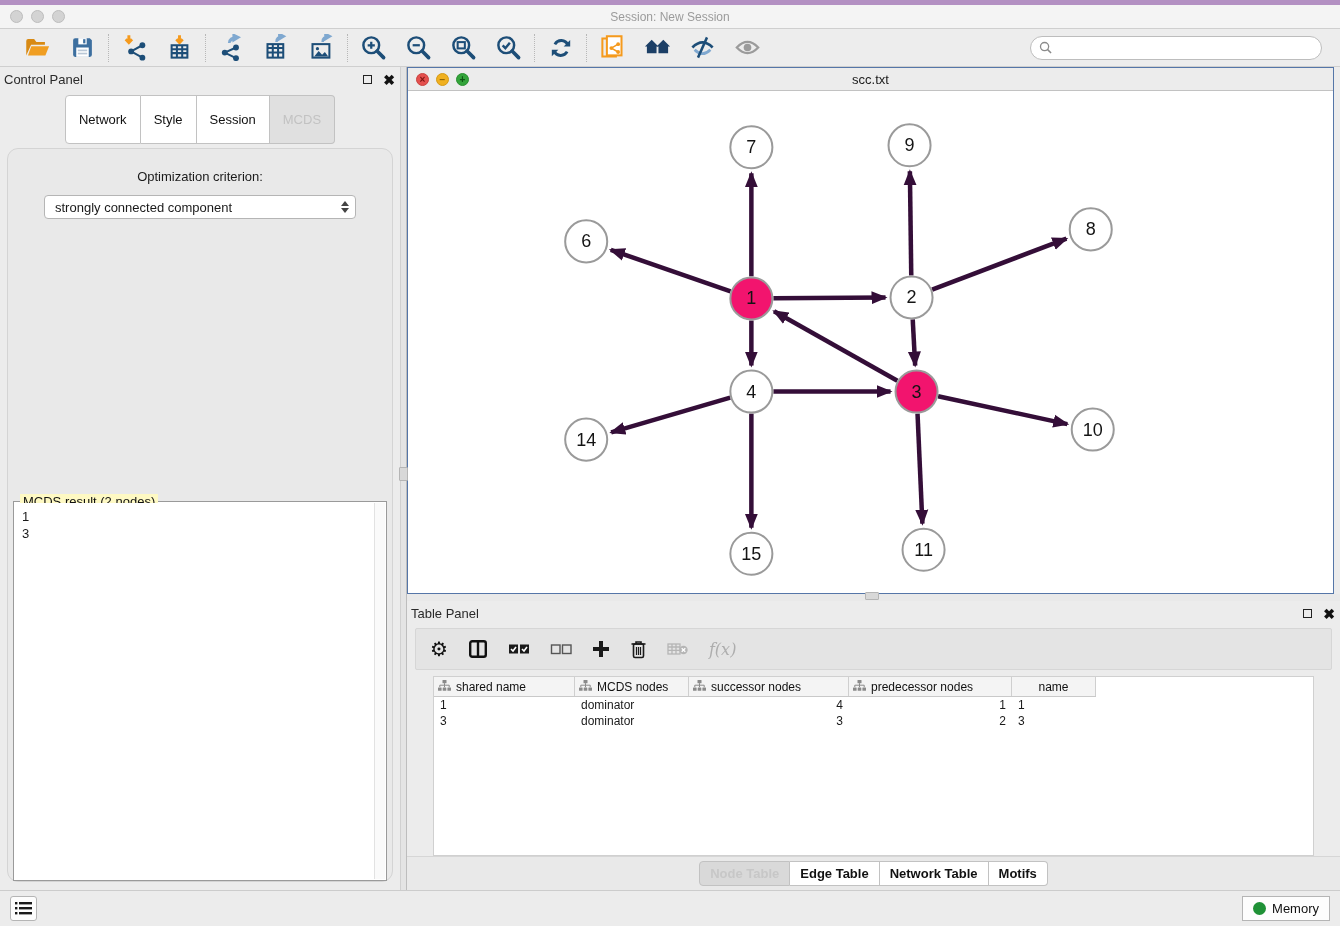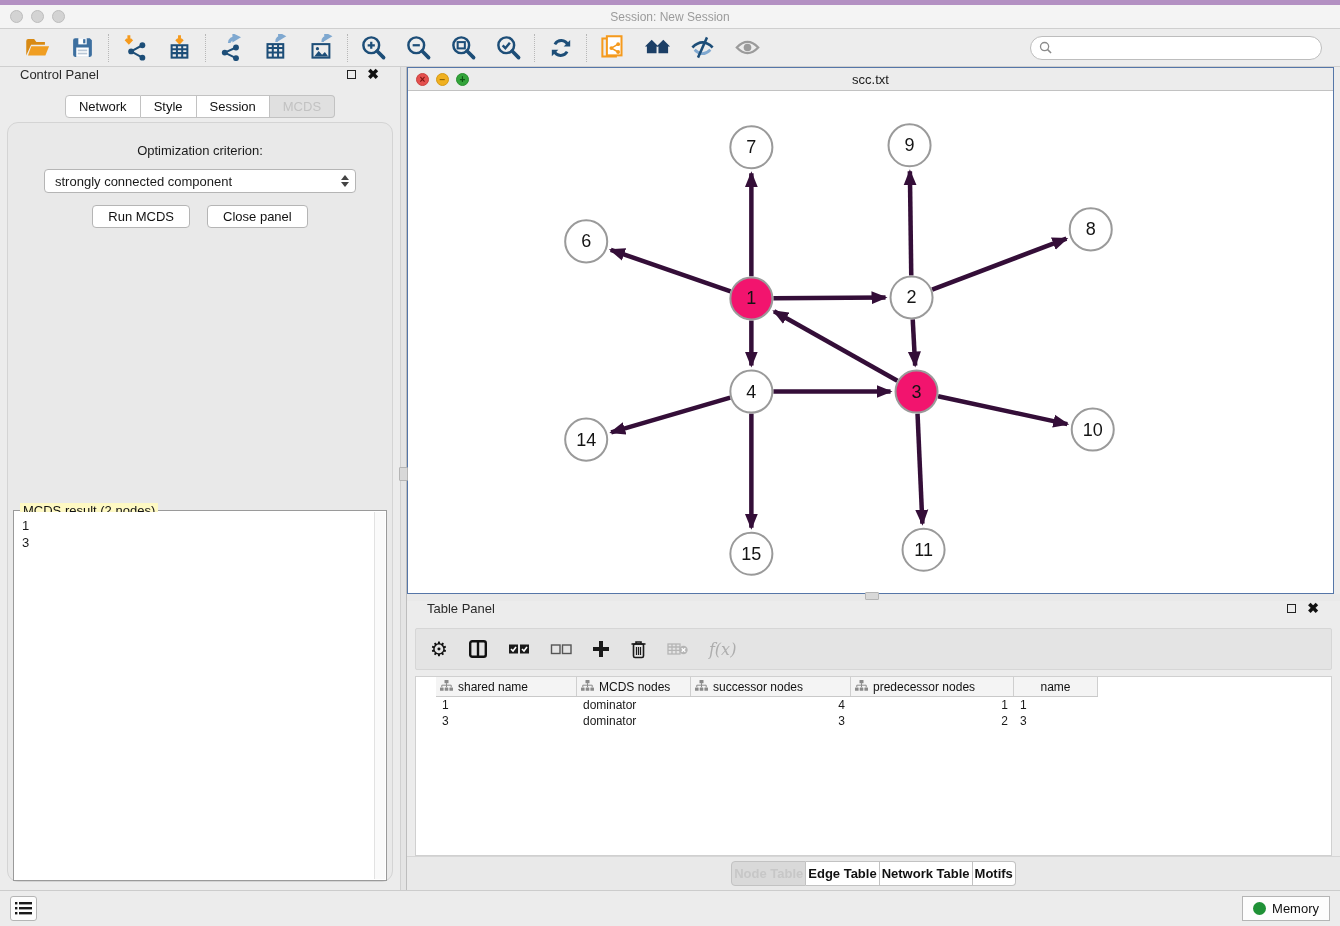--- a/index.html
+++ b/index.html
@@ -22,28 +22,28 @@
   .tb-icon { width:27px; height:27px; display:flex; align-items:center; justify-content:center; cursor:pointer; }
   .tb-spacer { flex:1; }
   .search-wrap { display:flex; align-items:center; width:292px; height:24px; background:#fff; border:1px solid #bdbdbd; border-radius:12px; padding:0 8px; margin-right:6px; }
   .search-wrap input { border:none; outline:none; flex:1; font-size:12px; margin-left:5px; font-family:"Liberation Sans", sans-serif; background:transparent; }
 
   
   .main { flex:1; display:flex; min-height:0; }
 
   
   .control-panel { width:400px; display:flex; flex-direction:column; background:#ececec; }
-  .panel-header { height:25px; display:flex; padding:0 20px; font-size:13px; color:#2a2a2a; }
+  .panel-header { height:25px; display:flex; align-items:center; padding:0 4px; font-size:13px; color:#2a2a2a; }
   .panel-header .ph-title { flex:1; }
   .ph-btn { width:14px; height:14px; margin-left:8px; display:flex; align-items:center; justify-content:center; cursor:pointer; font-weight:bold; color:#111; }
   .float-box { width:9px; height:9px; border:1.5px solid #222; }
   .close-x { font-size:14px; line-height:1; }
 
   .ctrl-tabs { display:flex; justify-content:center; margin:3px 0 0; }
-  .ctab { padding:3px 13px; font-size:13px; background:#fff; border:1px solid #c2c2c2; border-left:none; cursor:pointer; color:#111; }
+  .ctab { padding:16px 13px; font-size:13px; background:#fff; border:1px solid #c2c2c2; border-left:none; cursor:pointer; color:#111; }
   .ctab:first-child { border-left:1px solid #c2c2c2; border-radius:4px 0 0 4px; }
   .ctab:last-child { border-radius:0 4px 4px 0; }
   .ctab.active { background:#e0e0e0; color:#c2c2c2; }
 
   .panel-body { flex:1; margin:4px 7px 8px; background:#e9e9e9; border:1px solid #d4d4d4; border-radius:11px; padding-top:20px; display:flex; flex-direction:column; min-height:0; }
   .opt-label { text-align:center; font-size:13px; margin-bottom:11px; }
   .mcds-select { width:312px; height:24px; margin:0 auto; background:#fff; border:1px solid #b5b5b5; border-radius:4px; display:flex; align-items:center; padding:0 6px 0 10px; font-size:13px; cursor:pointer; }
   .mcds-select .sel-text { flex:1; }
   .chevrons { display:flex; flex-direction:column; gap:2px; align-items:center; }
   .chev-up { width:0; height:0; border-left:4px solid transparent; border-right:4px solid transparent; border-bottom:5px solid #444; }
@@ -80,31 +80,31 @@
   .hsplit { height:7px; background:#e9e9e9; position:relative; cursor:row-resize; }
   .hsplit .grip { width:14px; height:8px; left:458px; top:-2px; }
 
   
   .table-panel { flex:1; display:flex; flex-direction:column; background:#ececec; min-height:0; }
   .tp-toolbar { height:42px; margin:2px 8px 0; background:#e4e4e4; border:1px solid #d6d6d6; border-radius:2px; display:flex; align-items:center; gap:20px; padding:0 14px; flex:0 0 auto; }
   .tp-icon { display:flex; align-items:center; justify-content:center; cursor:pointer; height:24px; }
   .gear-glyph { font-size:20px; color:#111; line-height:1; }
   .fx { font-family:"DejaVu Serif", serif; font-style:italic; font-size:16px; color:#adadad; }
 
-  .table-wrap { flex:1; margin:6px 8px 0; background:#fff; border:1px solid #d0d0d0; overflow:hidden; min-height:0;padding-left:20px; }
+  .table-wrap { flex:1; margin:6px 26px 0; background:#fff; border:1px solid #d0d0d0; overflow:hidden; min-height:0; }
   .thead { display:flex; height:20px; background:#f4f4f4; width:fit-content; border-bottom:1px solid #c9c9c9; }
   .th { display:flex; align-items:center; font-size:12px; color:#111; border-right:1px solid #cfcfcf; padding:0 4px; gap:5px; }
   .th.center { justify-content:center; }
   .tr { display:flex; height:16px; width:fit-content; }
   .td { font-size:12px; padding:0 6px; display:flex; align-items:center; }
   .td.r { justify-content:flex-end; }
   .col0 { width:141px; } .col1 { width:114px; } .col2 { width:160px; } .col3 { width:163px; } .col4 { width:84px; }
 
   .tp-bottom { height:34px; display:flex; align-items:center; justify-content:center; background:#e9e9e9; border-top:1px solid #d6d6d6; flex:0 0 auto; }
-  .btab { padding:4px 2px; font-size:13px; font-weight:bold; background:#fff; border:1px solid #c2c2c2; border-left:none; cursor:pointer; color:#111; }
+  .btab { padding:4px 10px; font-size:13px; font-weight:bold; background:#fff; border:1px solid #c2c2c2; border-left:none; cursor:pointer; color:#111; }
   .btab:first-child { border-left:1px solid #c2c2c2; border-radius:4px 0 0 4px; }
   .btab:last-child { border-radius:0 4px 4px 0; }
   .btab.active { background:#d9d9d9; color:#c7c7c7; }
 
   
   .statusbar { height:36px; background:#ececec; border-top:1px solid #cccccc; display:flex; align-items:center; padding:0 10px; flex:0 0 auto; }
   .list-btn { width:27px; height:25px; background:#fdfdfd; border:1px solid #b5b5b5; border-radius:3px; display:flex; align-items:center; justify-content:center; cursor:pointer; }
   .sb-spacer { flex:1; }
   .memory-btn { height:25px; background:#fdfdfd; border:1px solid #b5b5b5; border-radius:0; display:flex; align-items:center; gap:6px; padding:0 10px; font-size:13px; cursor:pointer; color:#111; }
   .mem-dot { width:13px; height:13px; border-radius:50%; background:#1f9136; }
@@ -294,24 +294,20 @@
         <div class="ctab active">MCDS</div>
       </div>
       <div class="panel-body">
         <div class="opt-label">Optimization criterion:</div>
         <div class="mcds-select">
           <span class="sel-text">strongly connected component</span>
           <span class="chevrons">
               <span class="chev-up"></span>
               <span class="chev-dn"></span>
             </span>
-        </div>
-        <div class="btn-row">
-          <button class="btn">Run MCDS</button>
-          <button class="btn">Close panel</button>
         </div>
         <div class="result-fieldset">
           <span class="result-legend">MCDS result (2 nodes)</span>
           <div class="result-area">
               <div>1</div>
               <div>3</div>
             </div>
           <div class="result-scrollbar"></div>
         </div>
       </div>

